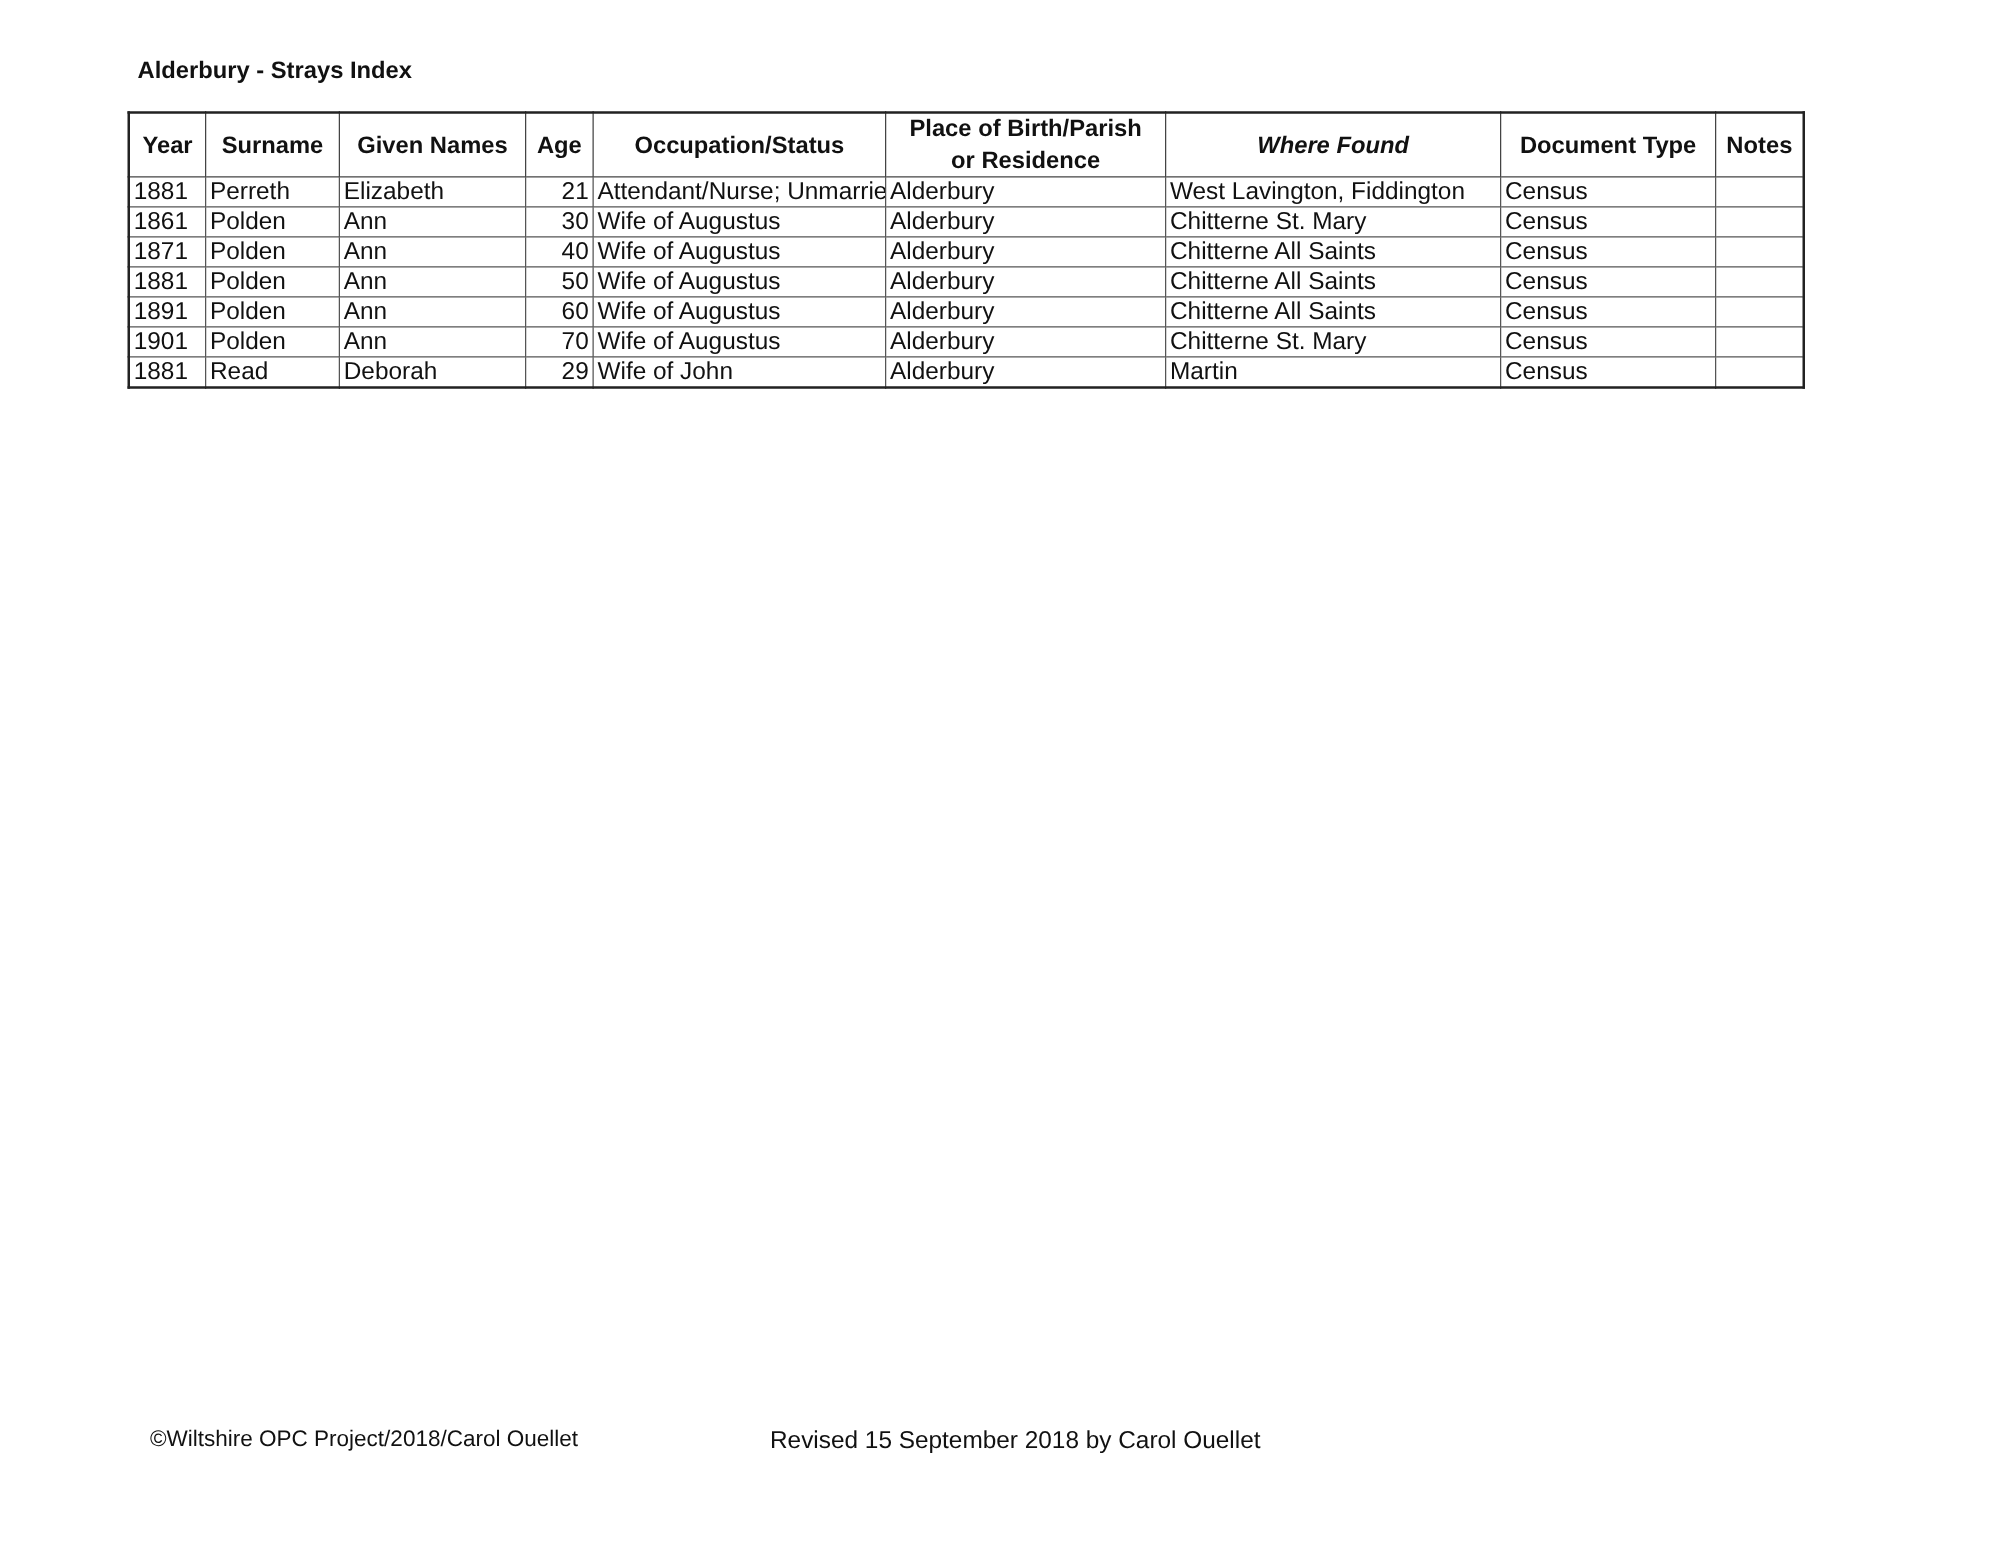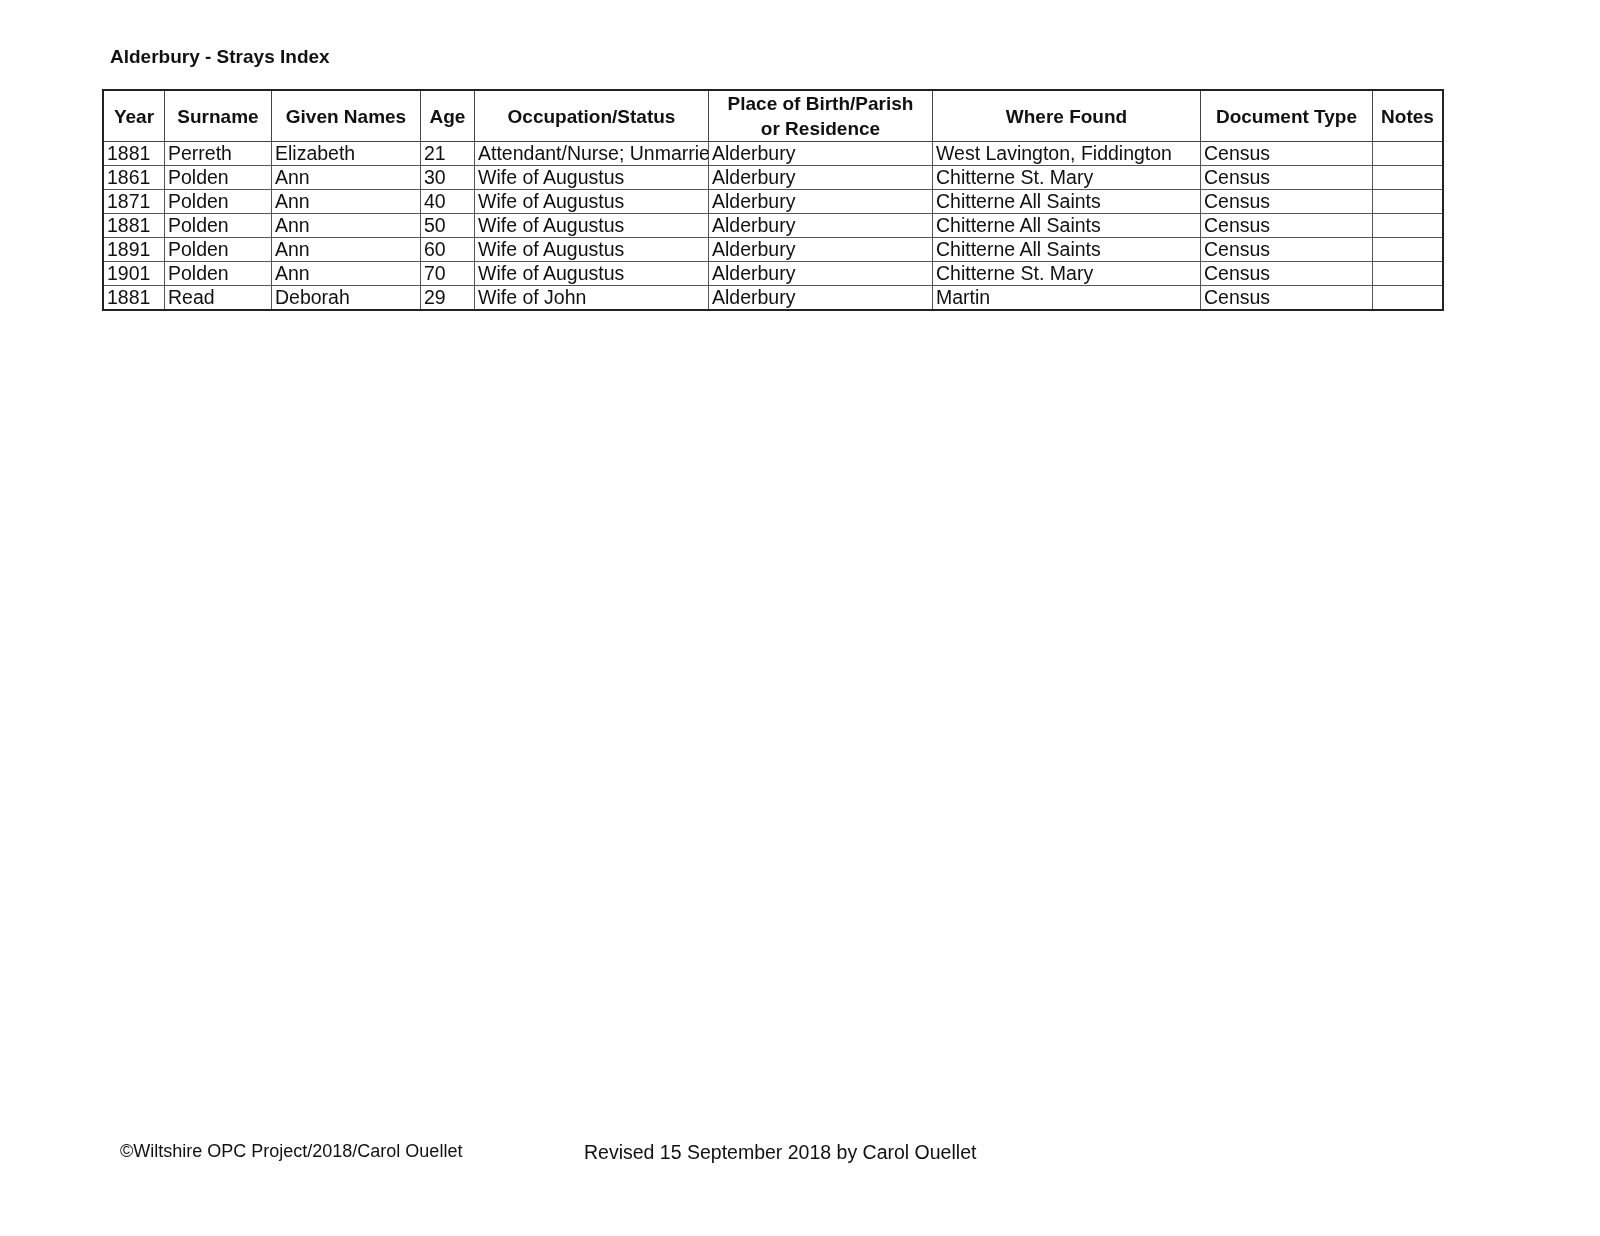--- a/index.html
+++ b/index.html
@@ -47,40 +47,40 @@
       height: 23px;
       padding: 0 3px;
       line-height: 23px;
       white-space: nowrap;
       overflow: hidden;
       vertical-align: bottom;
     }
     table.strays thead tr {
       border-bottom: 1px solid #333333;
     }
-    td.num { padding-right: 12px; }
+    td.num { text-align: right; padding-right: 12px; }
     td.year { text-align: left; padding-left: 2px; padding-right: 2px; }
     .col-year { width: 52px; }
     .col-surname { width: 98px; }
     .col-given { width: 140px; }
     .col-age { width: 45px; }
     .col-occ { width: 225px; max-width: 225px; }
     .col-place { width: 215px; }
-    .col-where { width: 259px; }
+    .col-where { width: 259px; font-style: italic; }
     .col-doc { width: 163px; }
     .col-notes { width: 61px; }
     .footer-left {
       position: absolute;
       left: 120px;
       top: 1141px;
       font-size: 18px;
     }
     .footer-right {
       position: absolute;
-      left: 584px;
+      left: 616px;
       top: 1141px;
       font-size: 19.5px;
     }
   </style>
 </head>
 <body>
 
 <h1 class="page-title">Alderbury - Strays Index</h1>
 
 <table class="strays">

